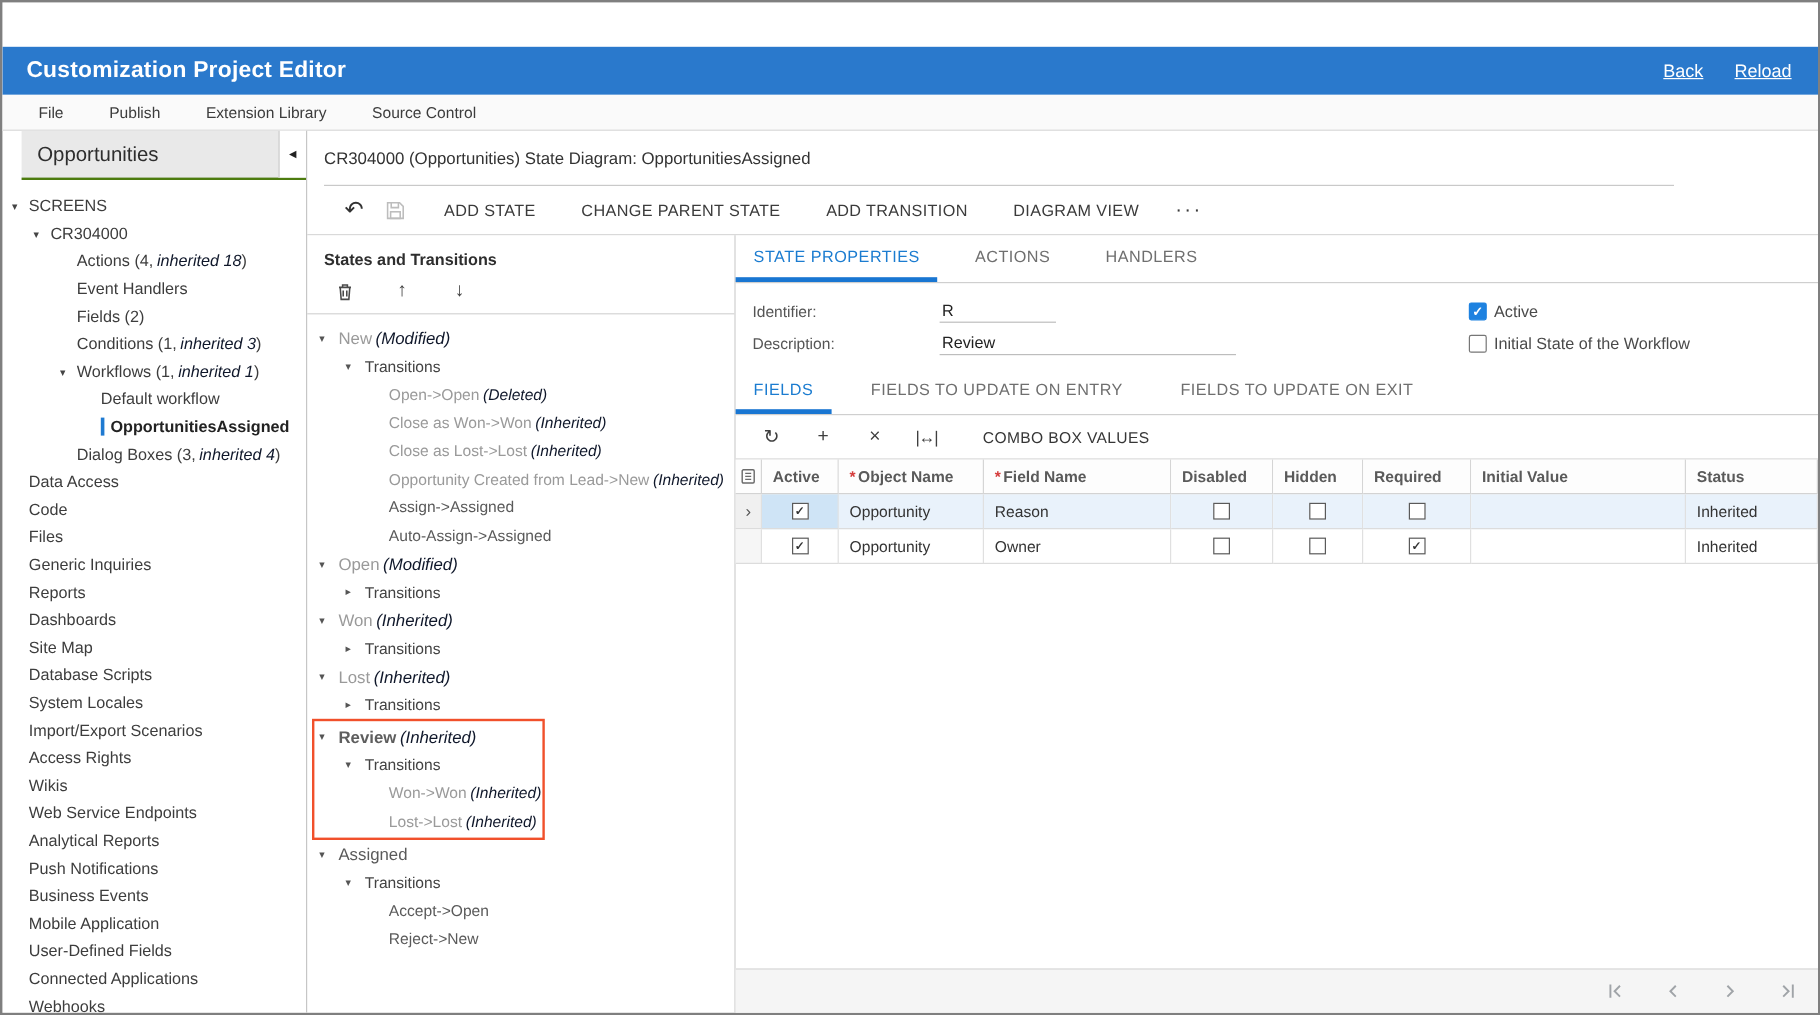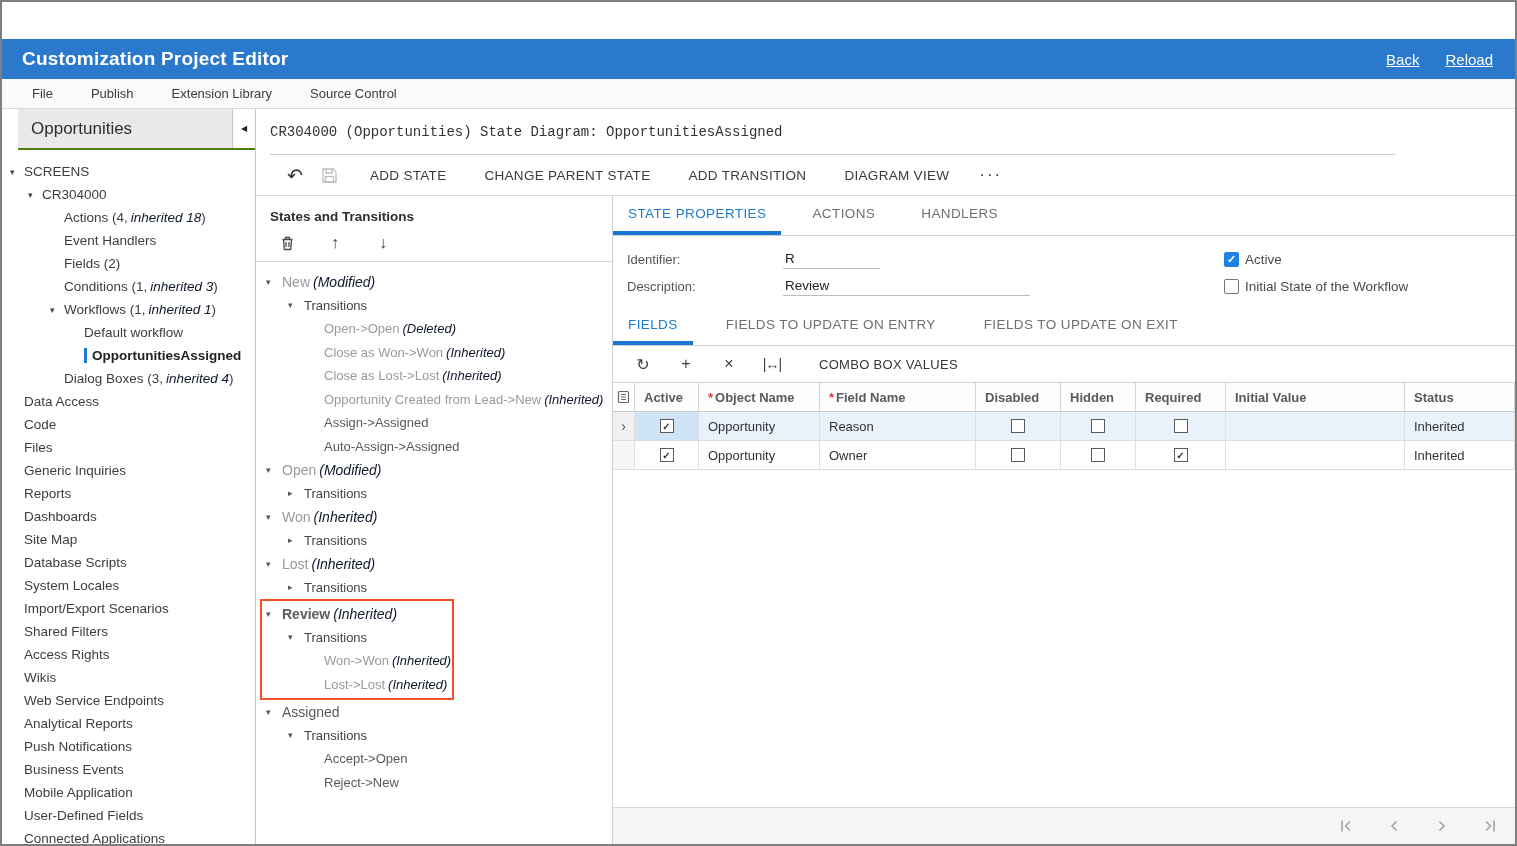--- a/index.html
+++ b/index.html
@@ -38,21 +38,21 @@
   .nd0 { padding-left:8px; }
   .nd1 { padding-left:26px; }
   .nd2 { padding-left:48px; }
   .nd3 { padding-left:68px; }
   .n-row .em, .t-row .em { font-style:italic; color:#0f172a; padding-left:3px;text-align:right; }
   .n-row.bold .lbl { font-weight:bold; color:#222; }
   .selbar { display:inline-block; width:3px; height:15px; background:#1f7ad1; margin-right:5px; flex:0 0 auto; }
 
   
   .main { flex:1; display:flex; flex-direction:column; min-width:0; }
-  .doc-header { height:46px; flex:0 0 auto; padding:0 120px 0 14px;font-family:Liberation Mono, monospace; }
+  .doc-header { height:46px; flex:0 0 auto; padding:0 120px 0 14px; }
   .doc-header .bc-line { height:100%; display:flex; align-items:center;
                          border-bottom:1px solid #c9c9c9; font-size:14px; color:#333; }
   .main-toolbar { height:41px; flex:0 0 auto; border-bottom:1px solid #d9d9d9;
                   display:flex; align-items:center; padding-left:22px; }
   .icon-btn { width:34px; text-align:center; cursor:pointer; }
   .undo-glyph { font-size:19px; color:#333; }
   .tb-btn { font-size:13.5px; color:#3b3b3b; letter-spacing:.3px; padding:0 14px; margin-left:10px; cursor:pointer; }
   .tb-more { font-size:17px; color:#3b3b3b; letter-spacing:2px; padding:0 10px; margin-left:6px; cursor:pointer; }
 
   .main-body { flex:1; display:flex; min-height:0; }
@@ -249,24 +249,20 @@
             <span class="tw"></span>
             <span class="lbl">Database Scripts</span>
           </div>
         <div class="n-row nd0">
             <span class="tw"></span>
             <span class="lbl">System Locales</span>
           </div>
         <div class="n-row nd0">
             <span class="tw"></span>
             <span class="lbl">Import/Export Scenarios</span>
-          </div>
-        <div class="n-row nd0">
-            <span class="tw"></span>
-            <span class="lbl">Shared Filters</span>
           </div>
         <div class="n-row nd0">
             <span class="tw"></span>
             <span class="lbl">Access Rights</span>
           </div>
         <div class="n-row nd0">
             <span class="tw"></span>
             <span class="lbl">Wikis</span>
           </div>
         <div class="n-row nd0">

